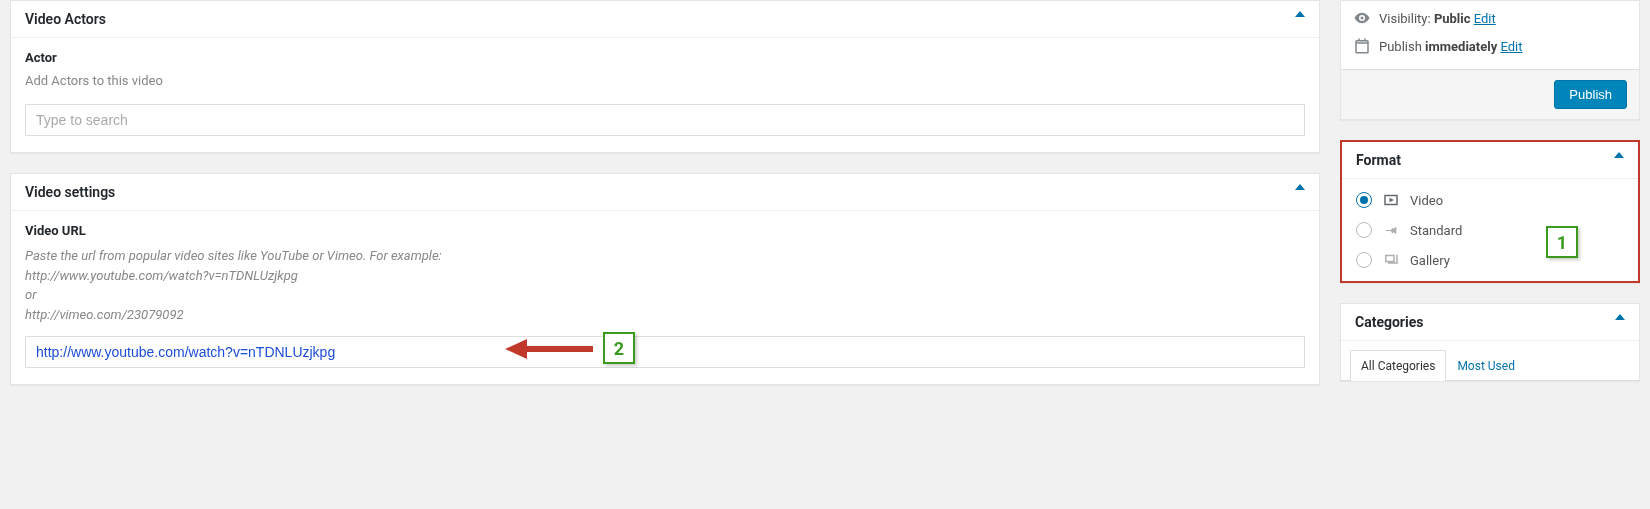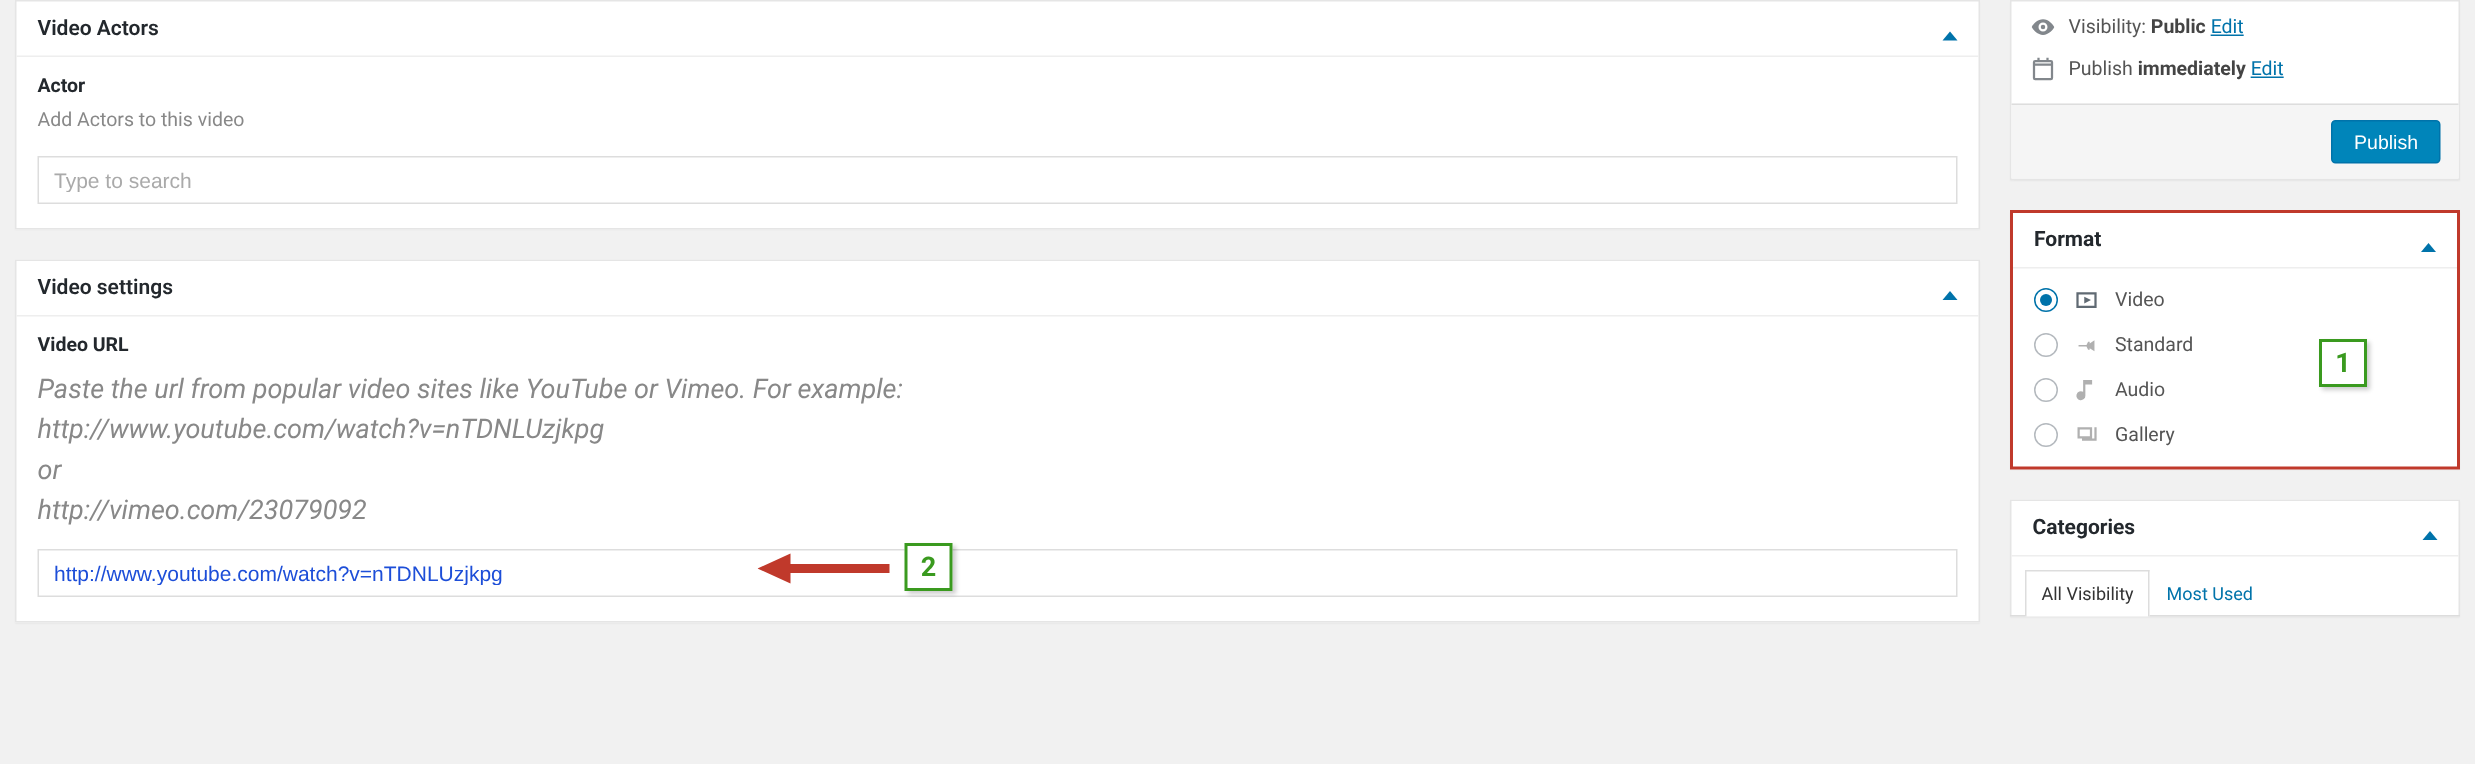--- a/index.html
+++ b/index.html
@@ -18,42 +18,42 @@
   .side-col { width: 300px; flex-shrink: 0; }
 
   .postbox {
     background: #fff;
     border: 1px solid #e5e5e5;
     box-shadow: 0 1px 1px rgba(0,0,0,.04);
     margin-bottom: 20px;
   }
   .postbox-header {
     display: flex;
-    align-items: flex-end;
+    align-items: flex-start;
     justify-content: space-between;
     padding: 10px 14px;
     border-bottom: 1px solid #eee;
   }
   .postbox-header h2 {
     font-size: 14px;
     font-weight: 600;
     color: #23282d;
   }
   .side-col .postbox-header h2 { font-weight: 700; }
   .toggle-arrow {
     width: 0; height: 0;
     border-left: 5px solid transparent;
     border-right: 5px solid transparent;
     border-bottom: 6px solid #0073aa;
     cursor: pointer;
   }
   .inside { padding: 12px 14px 16px 14px; }
 
   .field-label { font-weight: 700; font-size: 13px; margin-bottom: 8px; display: block; color:#23282d; }
-  .field-desc { color: #888; font-style: italic; font-size: 18px; margin-bottom: 12px; line-height: 1.5; }
+  .field-desc { color: #888; font-style: italic; font-size: 13px; margin-bottom: 12px; line-height: 1.5; }
   .field-desc-plain { color: #888; font-size: 13px; margin-bottom: 16px; }
 
   input[type=text] {
     width: 100%;
     padding: 7px 10px;
     border: 1px solid #ddd;
     font-size: 14px;
     color: #1d4ed8;
     background: #fff;
   }
@@ -249,42 +249,35 @@
         <label class="format-item">
           <input type="radio" name="fmt" style="">
           <svg class="format-icon" viewBox="0 0 24 24">
               <path d="M14 4l-1 5 4 4-1 1-3-1-5 5-1-1 5-5-1-3 1-1 4 4 5-1-7-7z" transform="rotate(45 12 12)"></path>
             </svg>
           <span>Standard</span>
         </label>
         <label class="format-item">
           <input type="radio" name="fmt" style="">
           <svg class="format-icon" viewBox="0 0 24 24">
-              <path d="M9 3v10.6A4 4 0 1 0 11 17V7h6V3H9z"></path>
-            </svg>
-          <span>Audio</span>
-        </label>
-        <label class="format-item">
-          <input type="radio" name="fmt" style="">
-          <svg class="format-icon" viewBox="0 0 24 24">
               <path d="M4 5h13v10H4V5zm2 2v6h9V7H6zm13-2h2v12H8v-2h11V5z"></path>
             </svg>
           <span>Gallery</span>
         </label>
       </div>
       <div class="badge" style="right:60px; top:84px;">1</div>
     </div>
 
     <div class="postbox">
       <div class="postbox-header">
         <h2>Categories</h2>
         <div class="toggle-arrow"></div>
       </div>
       <div style="padding:8px 0 0 0;">
         <div class="cat-tabs">
-          <div class="cat-tab active">All Visibility</div>
+          <div class="cat-tab active">All Categories</div>
           <div class="cat-tab">Most Used</div>
         </div>
       </div>
     </div>
 
   </div>
 </div>
 
 </body></html>

